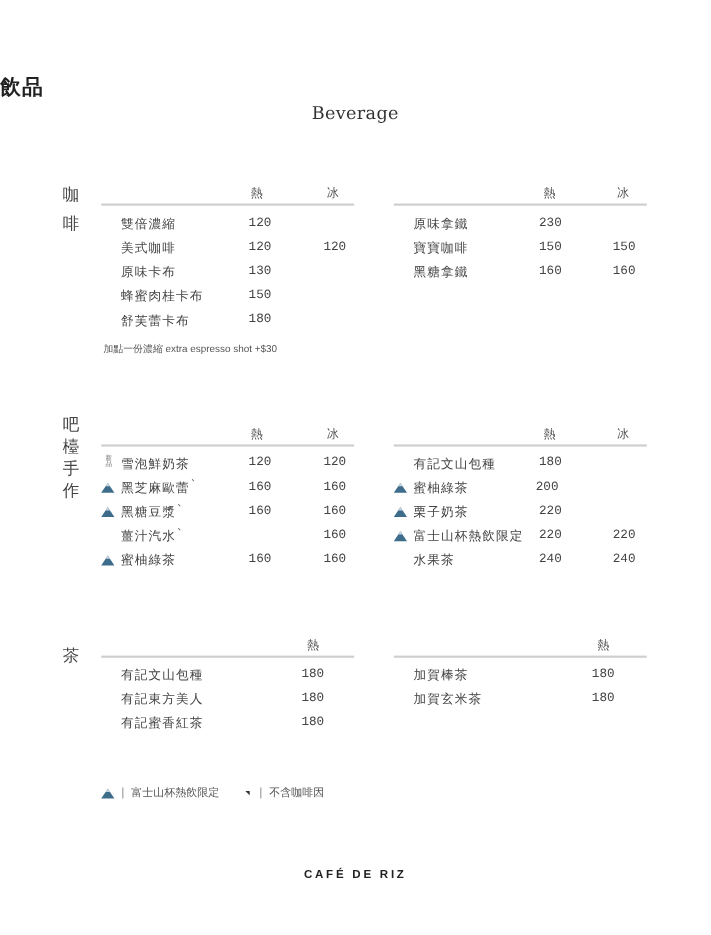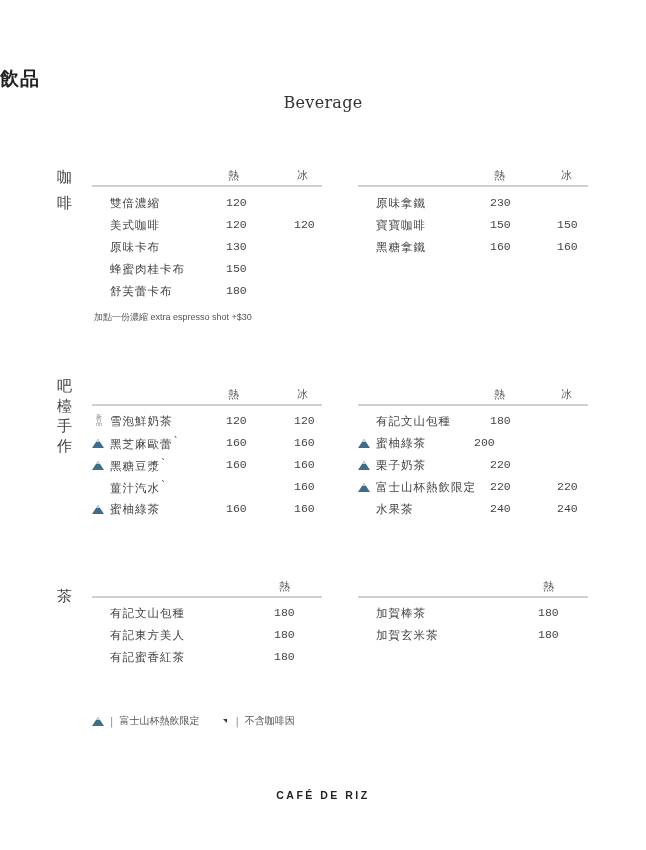--- a/index.html
+++ b/index.html
@@ -207,21 +207,21 @@
   </div>
   <div style="height:4px"></div>
   <div class="row">
     <span class="name">有記文山包種</span>
     <span class="p" style="left:132px">180</span>
     <span class="p" style="left:199px"></span>
   </div>
   <div class="row">
     <span class="icon-slot"><span class="mountain"></span></span>
     <span class="name">蜜柚綠茶</span>
-    <span class="p" style="left:116px">200</span>
+    <span class="p" style="left:129px">200</span>
     <span class="p" style="left:199px"></span>
   </div>
   <div class="row">
     <span class="icon-slot"><span class="mountain"></span></span>
     <span class="name">栗子奶茶</span>
     <span class="p" style="left:132px">220</span>
     <span class="p" style="left:199px"></span>
   </div>
   <div class="row">
     <span class="icon-slot"><span class="mountain"></span></span>

